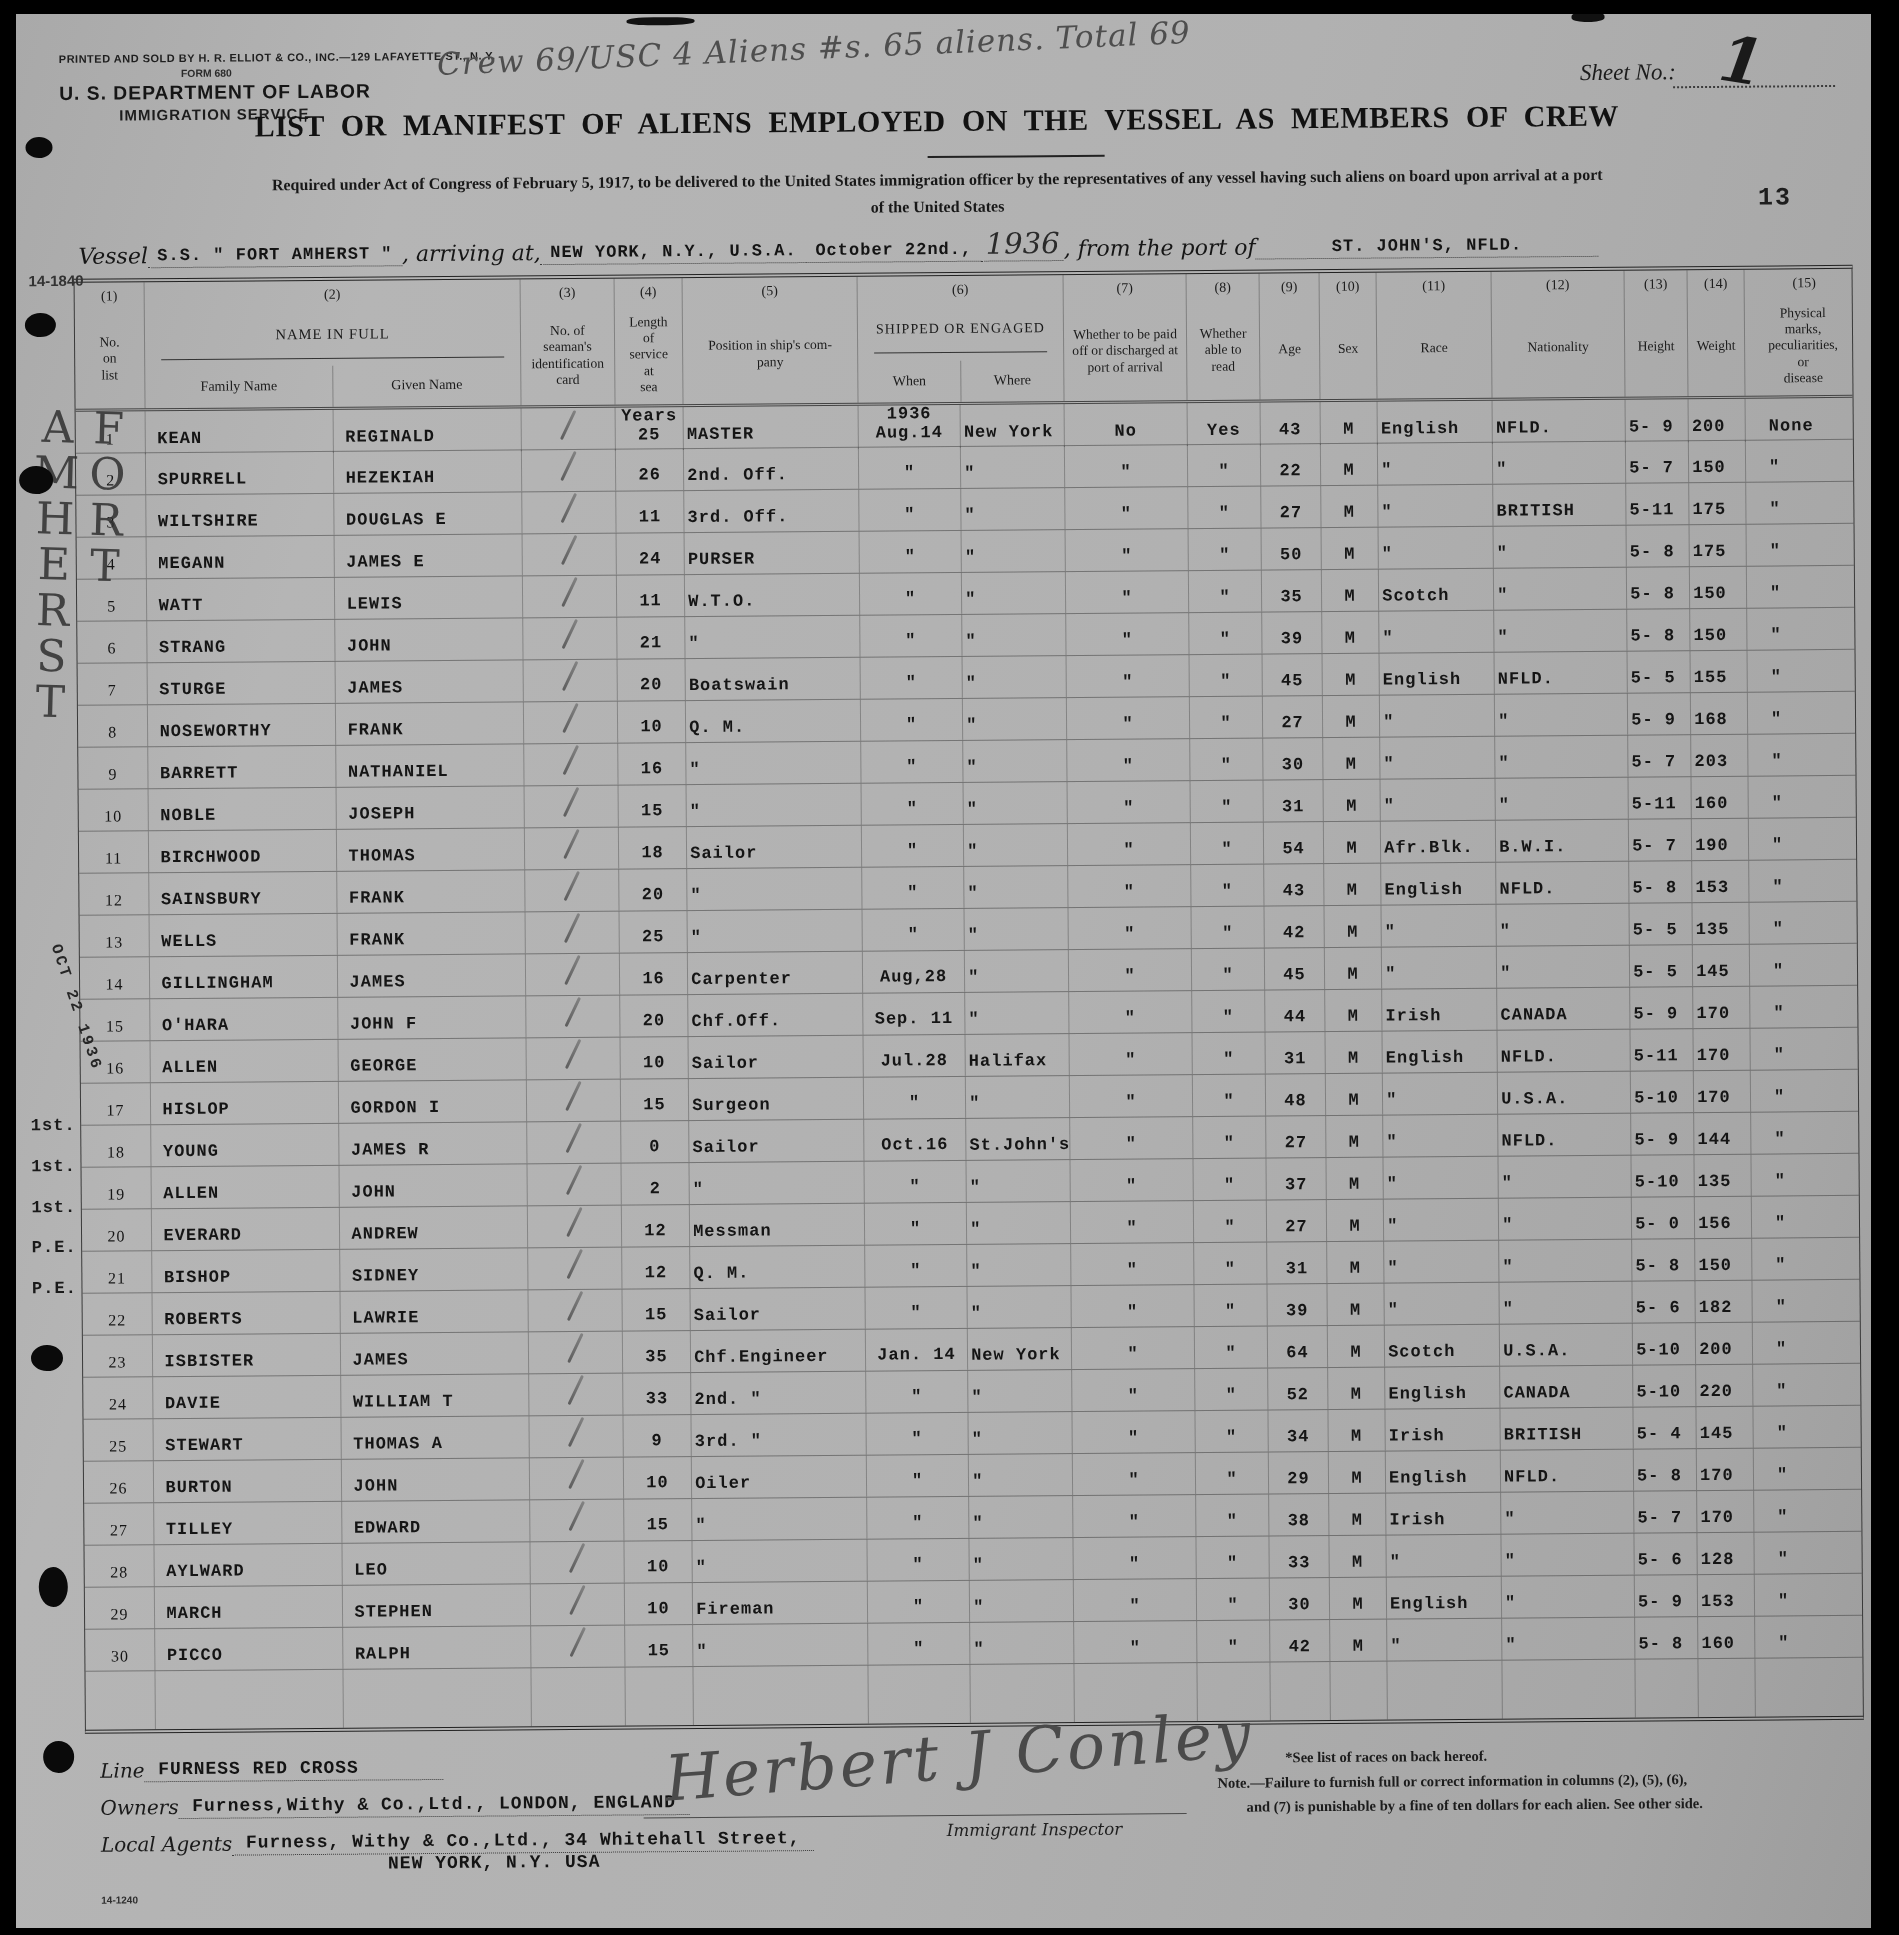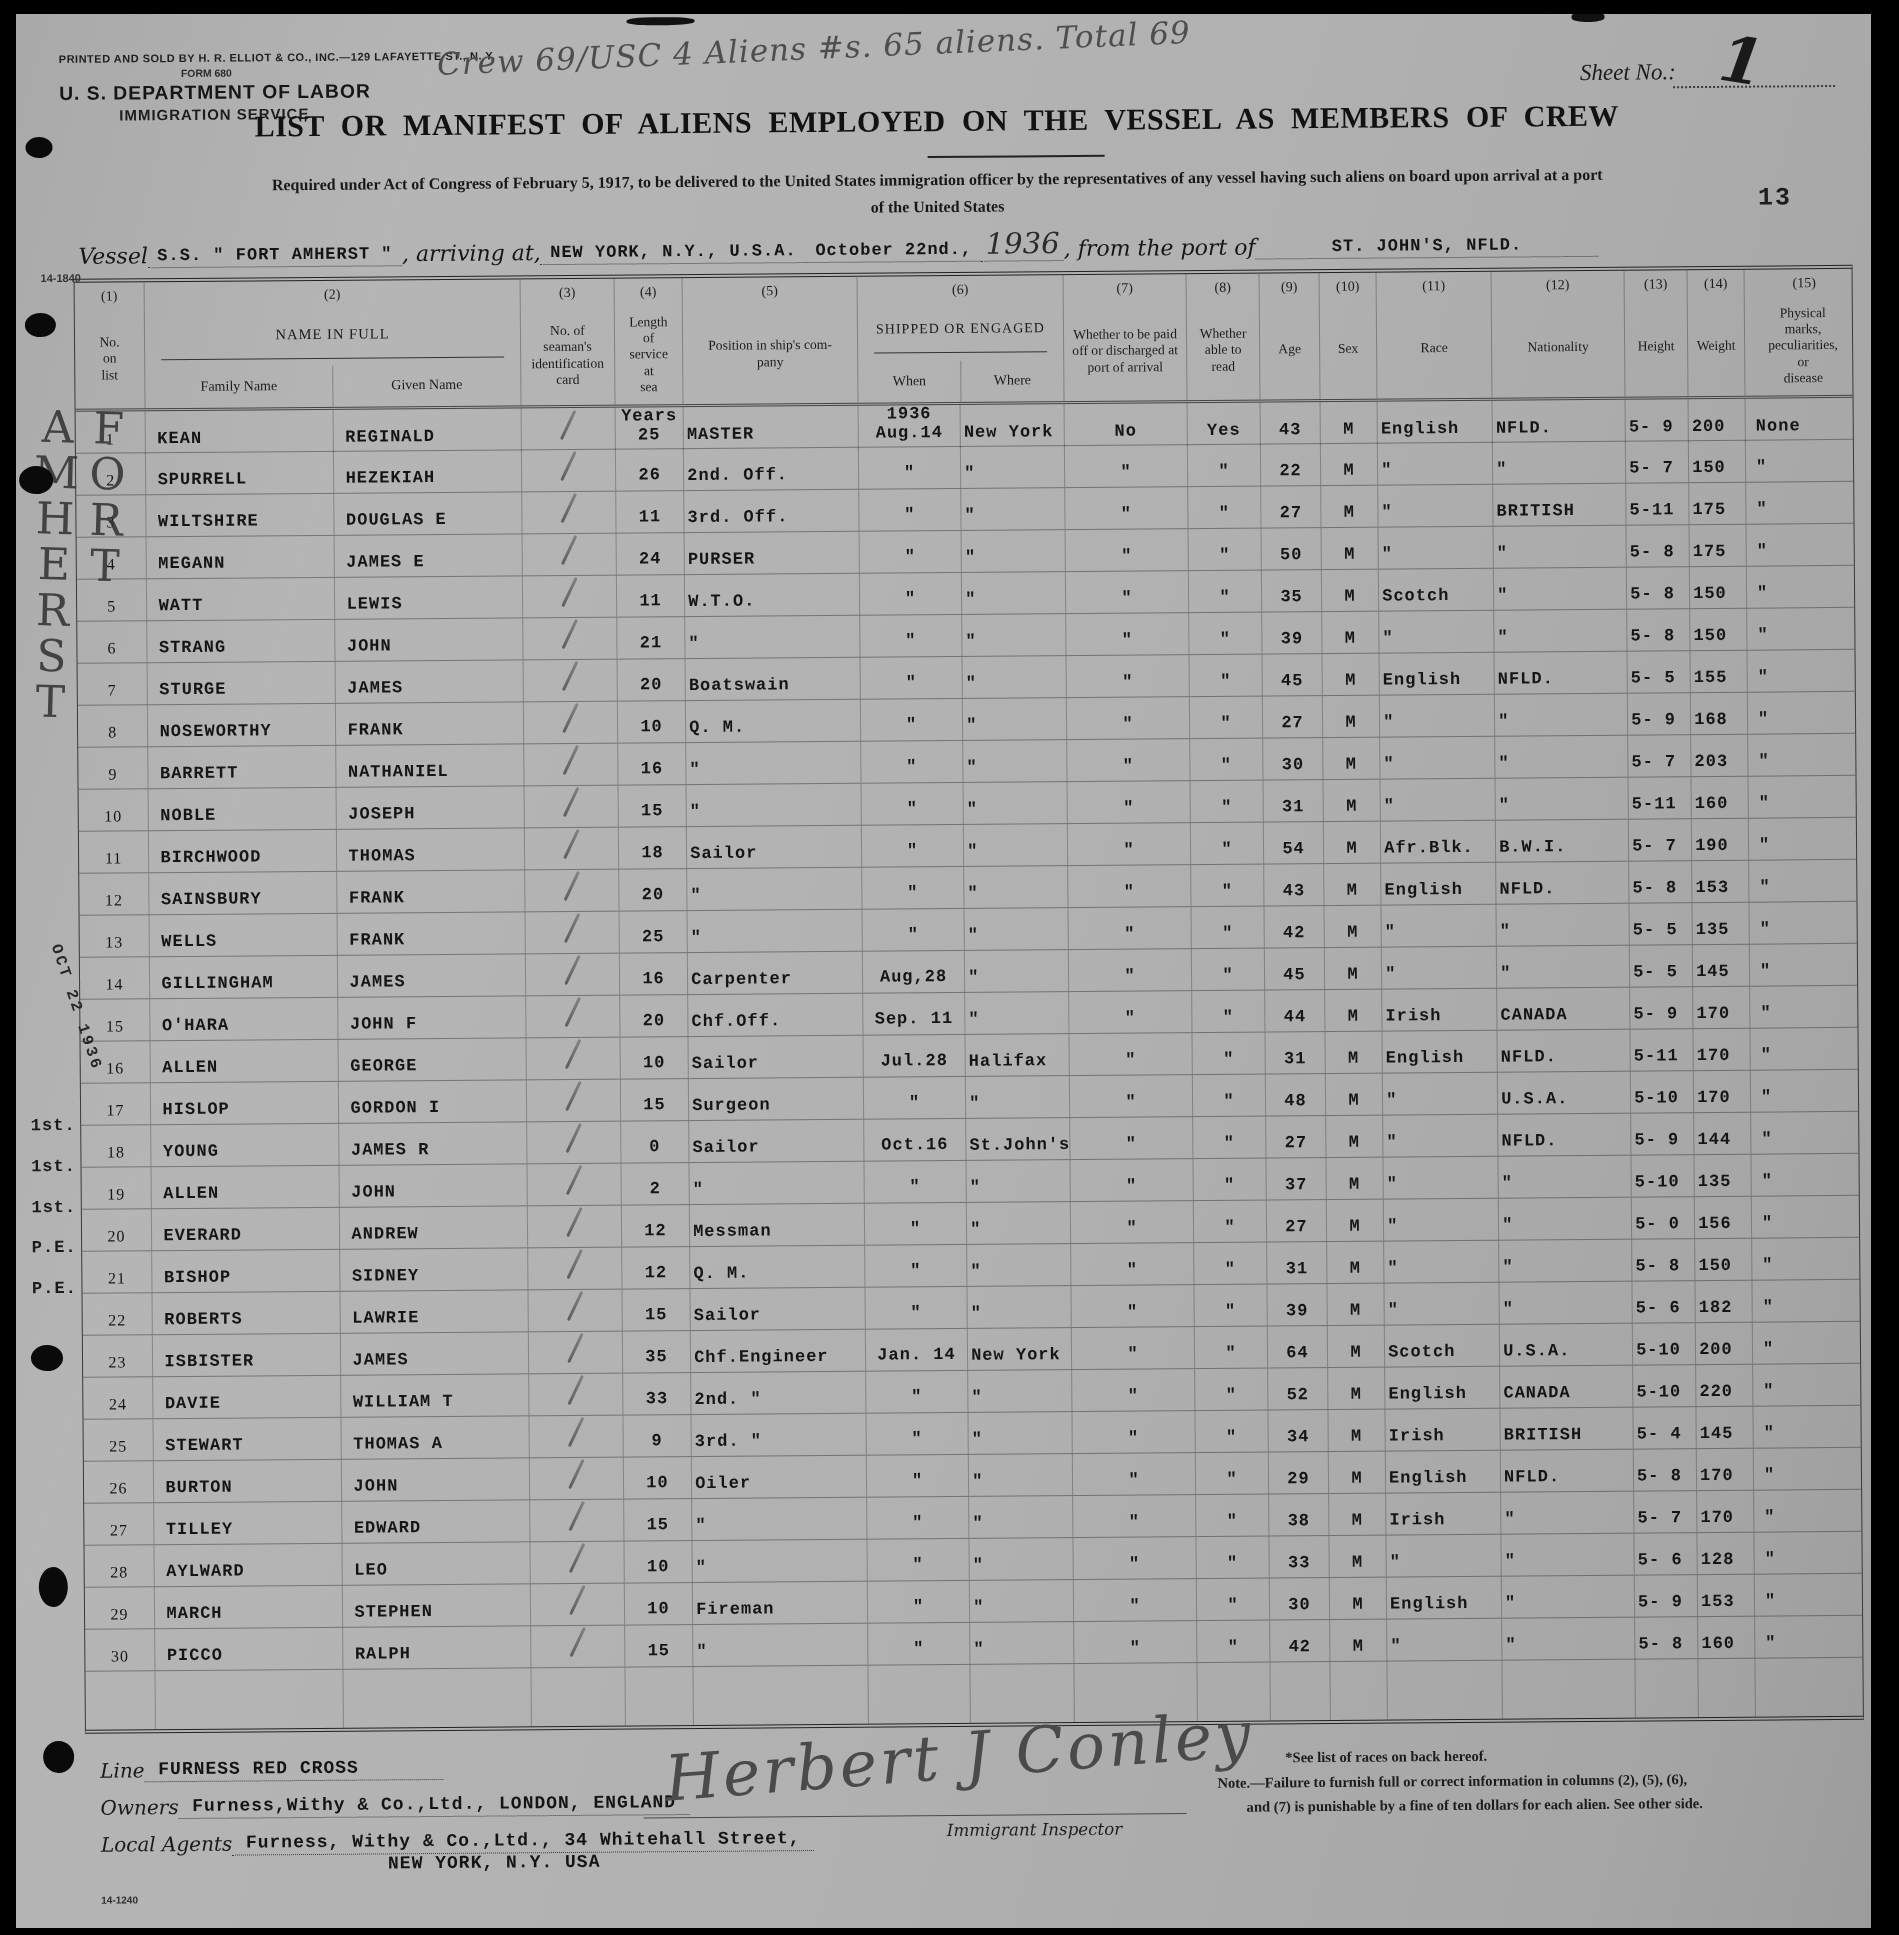--- a/index.html
+++ b/index.html
@@ -61,34 +61,34 @@
   .trow{height:41px;border-bottom:0.5px solid rgba(55,55,55,.5);}
   .trow.empty{height:58px;border-bottom:none;}
   .tcell{border-right:0.5px solid rgba(50,50,50,.35);font-family:"Liberation Mono",monospace;
     font-weight:bold;font-size:17px;color:#151515;letter-spacing:1px;display:flex;align-items:flex-end;
     padding:0 3.1px 5.2px 3.1px;box-sizing:border-box;overflow:visible;}
   .tcell:last-child{border-right:none;}
   .c-no{font-family:"Liberation Serif",serif;font-weight:normal;font-size:16px;justify-content:center;}
   .c-family,.c-given{padding-left:11.5px;}
   .c-service,.c-age,.c-sex,.c-when,.c-paid,.c-read{justify-content:center;}
   .c-service,.c-when{white-space:pre-line;text-align:center;line-height:1.1;}
-  .c-marks{padding-left:10px;}
+  .c-marks{padding-left:23px;}
   .slash{width:2.6px;height:32px;background:linear-gradient(#7a7a7a,#4e4e4e);transform:rotate(26deg);
     margin:0 auto 3.1px auto;border-radius:1.6px;opacity:.85;}
   .margin-note{position:absolute;left:13.6px;font-family:"Liberation Mono",monospace;font-weight:bold;
     font-size:17px;color:#1a1a1a;letter-spacing:1px;}
   
   .ship-vertical{position:absolute;left:11.5px;top:381px;height:537px;writing-mode:vertical-rl;
     text-orientation:upright;font-family:"DejaVu Serif",serif;font-size:44px;color:#303030;
     letter-spacing:-5.2px;opacity:.85;transform:rotate(2deg);}
   .date-stamp{position:absolute;left:48px;top:921px;font-family:"Liberation Mono",monospace;
     font-weight:bold;font-size:15.7px;color:#262626;letter-spacing:2.6px;transform:rotate(72deg);
     transform-origin:left top;white-space:nowrap;}
-  .top-form-code{position:absolute;left:30px;top:251px;font-family:"Liberation Sans",sans-serif;
-    font-size:11px;font-weight:bold;color:#333;}
+  .top-form-code{position:absolute;left:18px;top:251px;font-family:"Liberation Sans",sans-serif;
+    font-size:15px;font-weight:bold;color:#333;}
   
   .f-label{font-family:"DejaVu Serif",serif;font-style:italic;font-size:20px;color:#1a1a1a;}
   .f-typed{font-family:"Liberation Mono",monospace;font-weight:bold;font-size:18px;color:#141414;letter-spacing:1px;}
   .f-row{position:absolute;display:flex;align-items:flex-end;white-space:nowrap;}
   .f-underline{border-bottom:1.6px dotted #3c3c3c;padding:0 13.6px 2.1px 13.6px;}
   .line-row{left:78px;top:1738px;}
   .owners-row{left:78px;top:1775px;}
   .agents-row{left:78px;top:1812px;}
   .agents-line2{position:absolute;left:365px;top:1835px;}
   .form-code{position:absolute;left:78px;top:1874px;font-family:"Liberation Sans",sans-serif;

